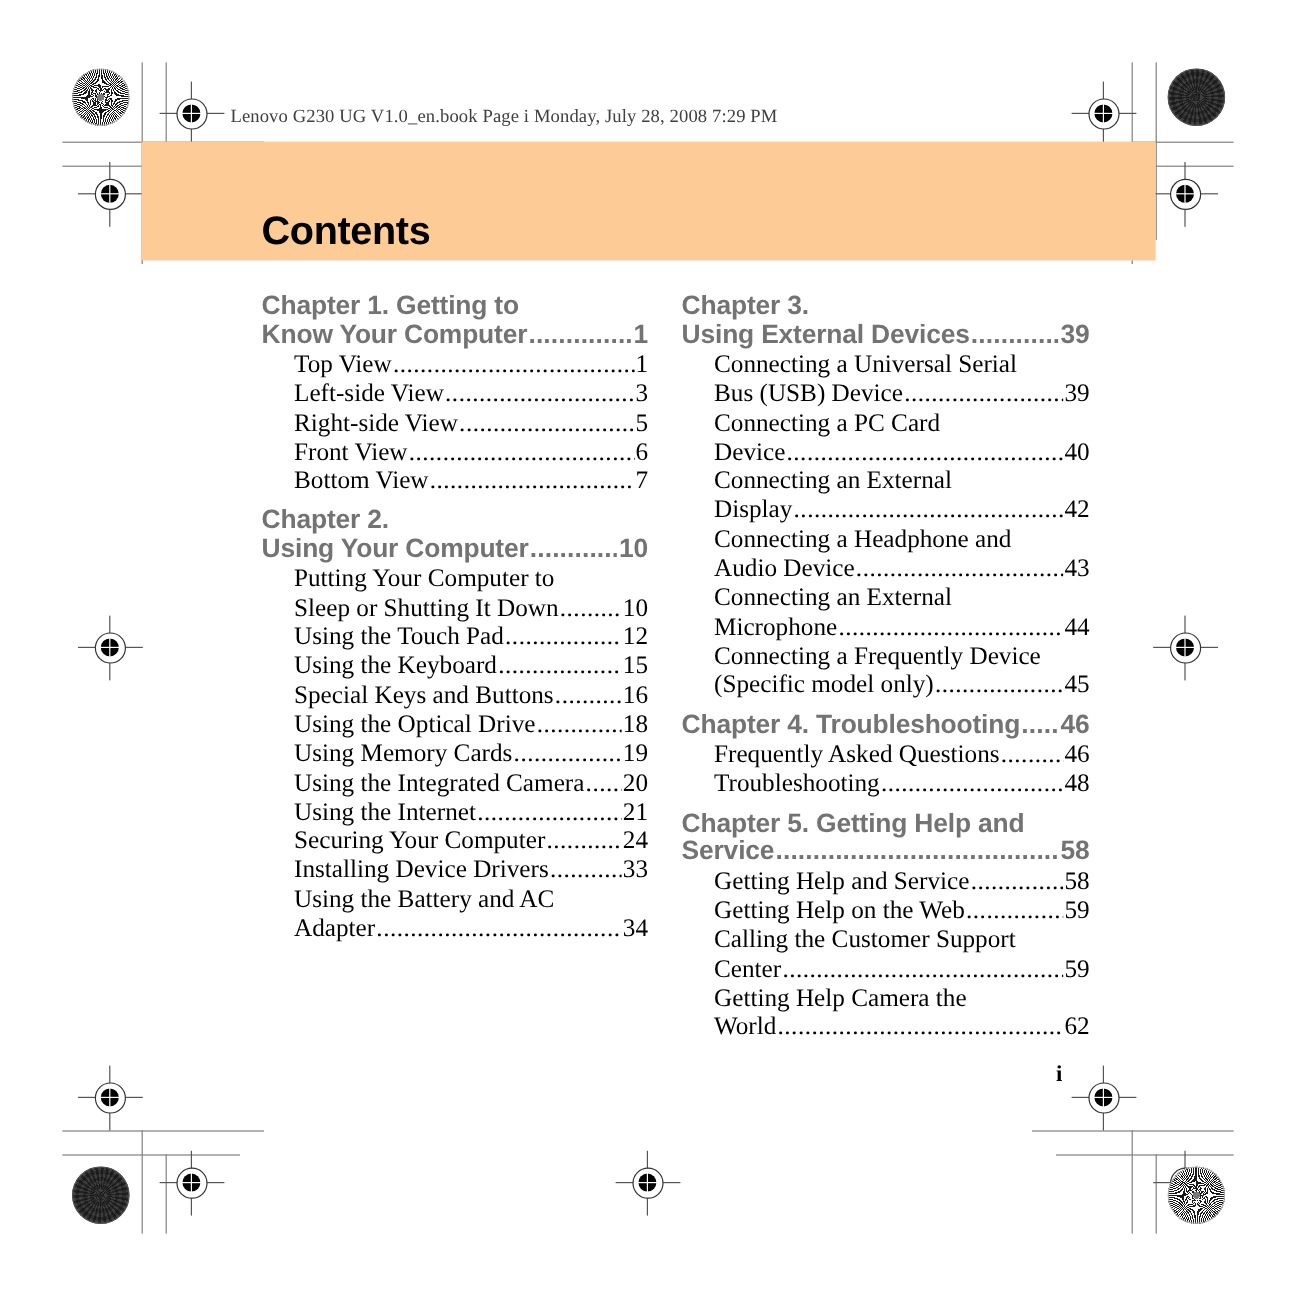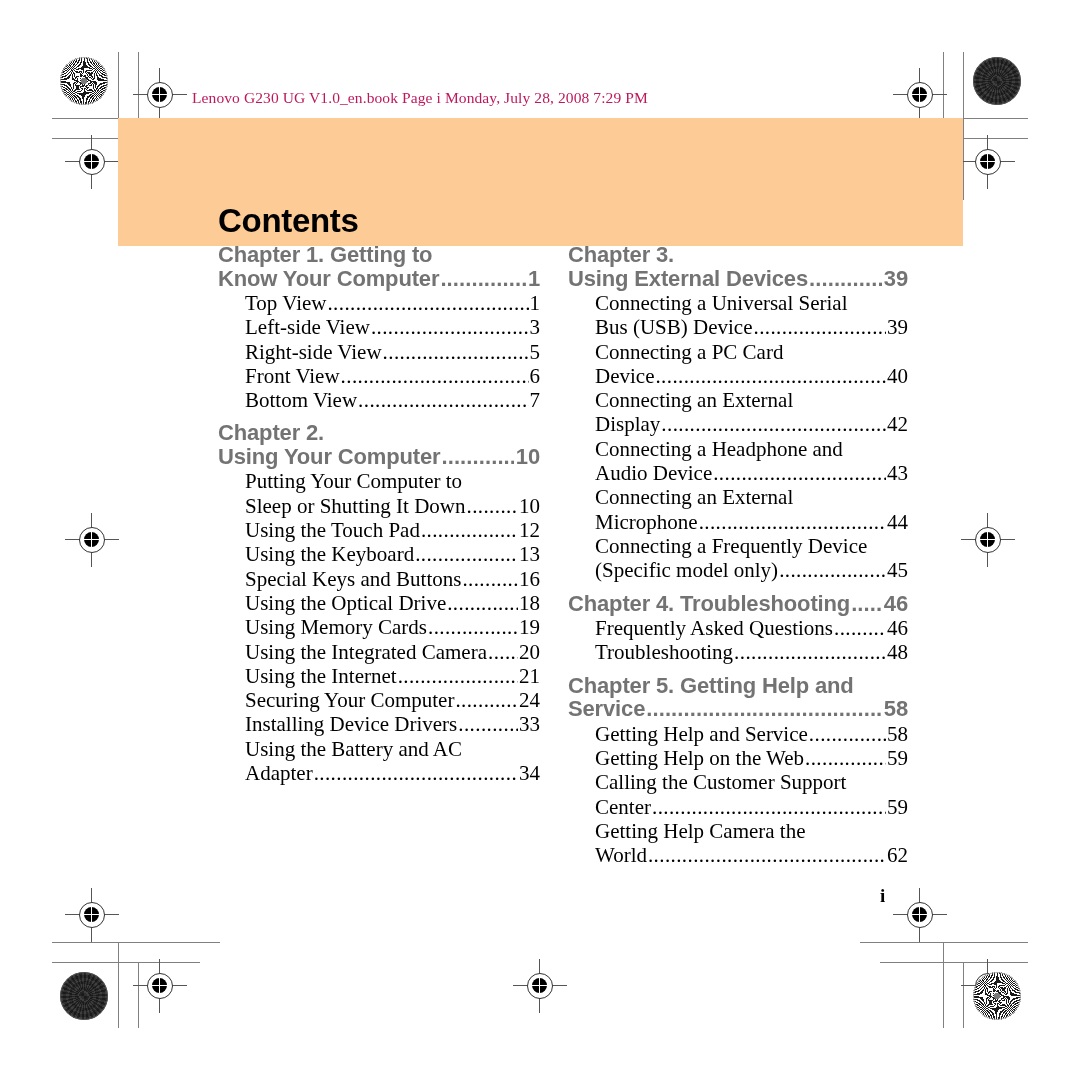--- a/index.html
+++ b/index.html
@@ -125,32 +125,32 @@
     border: 1px solid #555;
   }
 
   
   #slug {
     position: absolute;
     left: 192px;
     top: 89px;
     font-family: "Liberation Serif", serif;
     font-size: 15.5px;
-    color: #be185d;
+    color: #404040;
     white-space: nowrap;
     letter-spacing: 0.1px;
   }
 
   
   #banner {
     position: absolute;
     left: 118px;
     top: 118px;
     width: 845px;
-    height: 128px;
+    height: 99px;
     background: #fdcb95;
   }
   #banner-title {
     position: absolute;
     left: 100px;
     bottom: 6px;
     font-family: "Liberation Sans", sans-serif;
     font-weight: bold;
     font-size: 33px;
     color: #000;
@@ -409,21 +409,21 @@
             <div class="row">
               <span class="label">Using the Touch Pad</span>
               <span class="leader"></span>
               <span class="pg">12</span>
             </div>
           </div>
           <div class="entry">
             <div class="row">
               <span class="label">Using the Keyboard</span>
               <span class="leader"></span>
-              <span class="pg">13</span>
+              <span class="pg">15</span>
             </div>
           </div>
           <div class="entry">
             <div class="row">
               <span class="label">Special Keys and Buttons</span>
               <span class="leader"></span>
               <span class="pg">16</span>
             </div>
           </div>
           <div class="entry">

